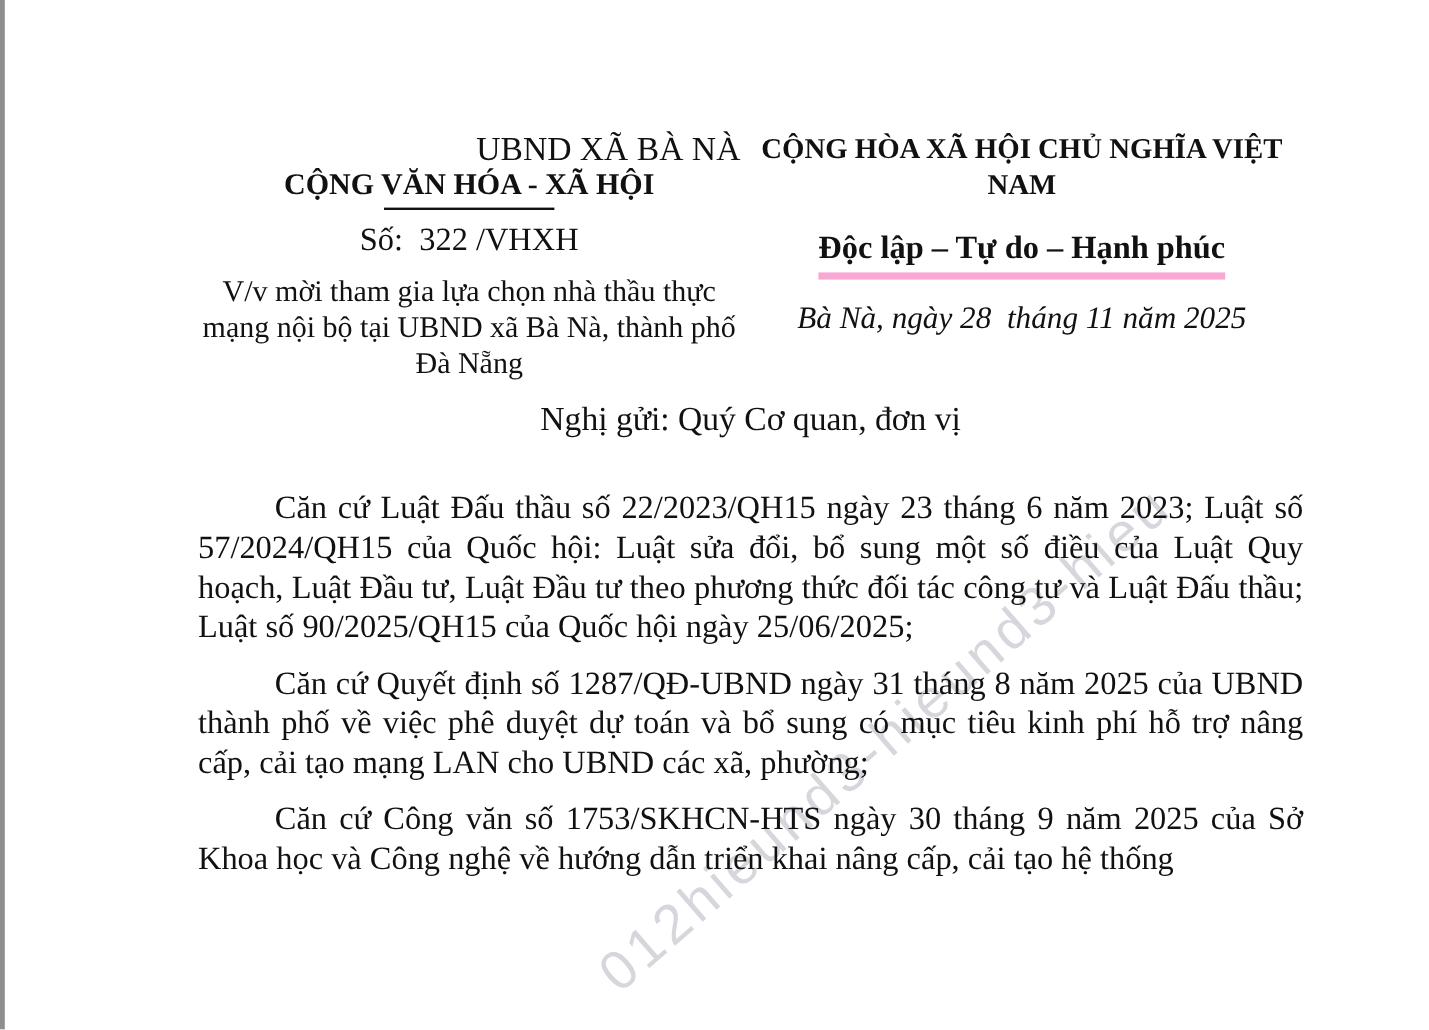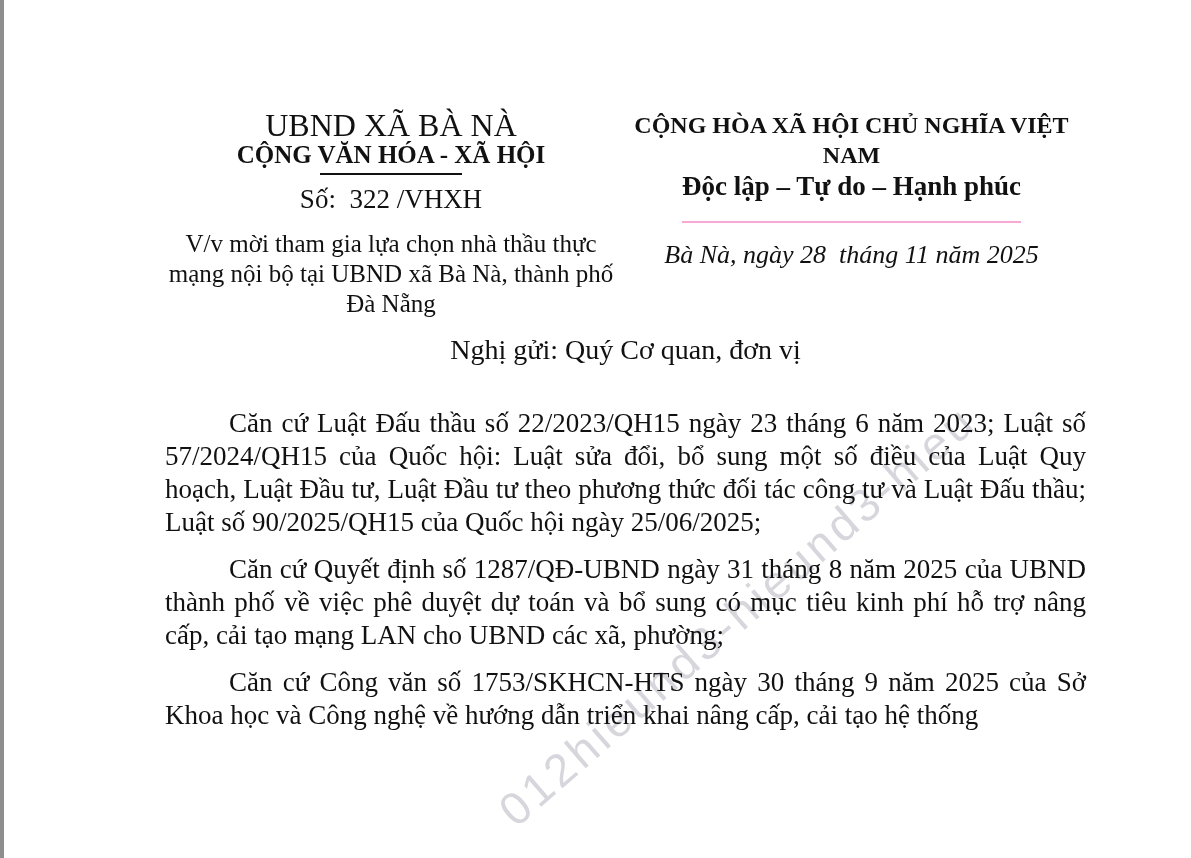--- a/index.html
+++ b/index.html
@@ -36,39 +36,40 @@
   .doc {
     position: absolute;
     left: 165px; top: 110px;
     width: 921px;
     z-index: 1;
   }
   .header-row { display: flex; }
   .header-left  { width: 452px; text-align: center; }
   .header-right { width: 469px; text-align: center; }
 
-  .org-parent { font-size: 32px; line-height: 30px; }
+  .org-parent { font-size: 28px; line-height: 30px; text-align: right; }
   .org-name   { font-size: 25px; line-height: 30px; font-weight: bold; }
   .org-divider {
     width: 142px; border: 0; border-top: 2px solid #111;
     margin: 3px auto 0 auto; height: 0;
   }
   .doc-number {
     font-size: 27px; line-height: 32px;
     margin-top: 8px; white-space: pre-wrap;
   }
   .subject { margin-top: 14px; font-size: 25px; line-height: 30px; }
 
   .national-title { font-size: 24px; line-height: 30px; font-weight: bold; }
   .motto-wrap { line-height: 32px; }
   .national-motto {
     display: inline-block;
     font-size: 27px; font-weight: bold;
-    border-bottom: 2px solid #f9a8d4;
-    padding-bottom: 19px;
+    border-bottom: 6px solid #f9a8d4;
+    padding-bottom: 5px;
+    margin-top: 20px;
   }
   .place-date {
     font-size: 26px; line-height: 32px;
     font-style: italic; margin-top: 16px; white-space: pre-wrap;
   }
 
   .salutation {
     text-align: center;
     font-size: 28px; line-height: 34px;
     margin-top: 14px;

